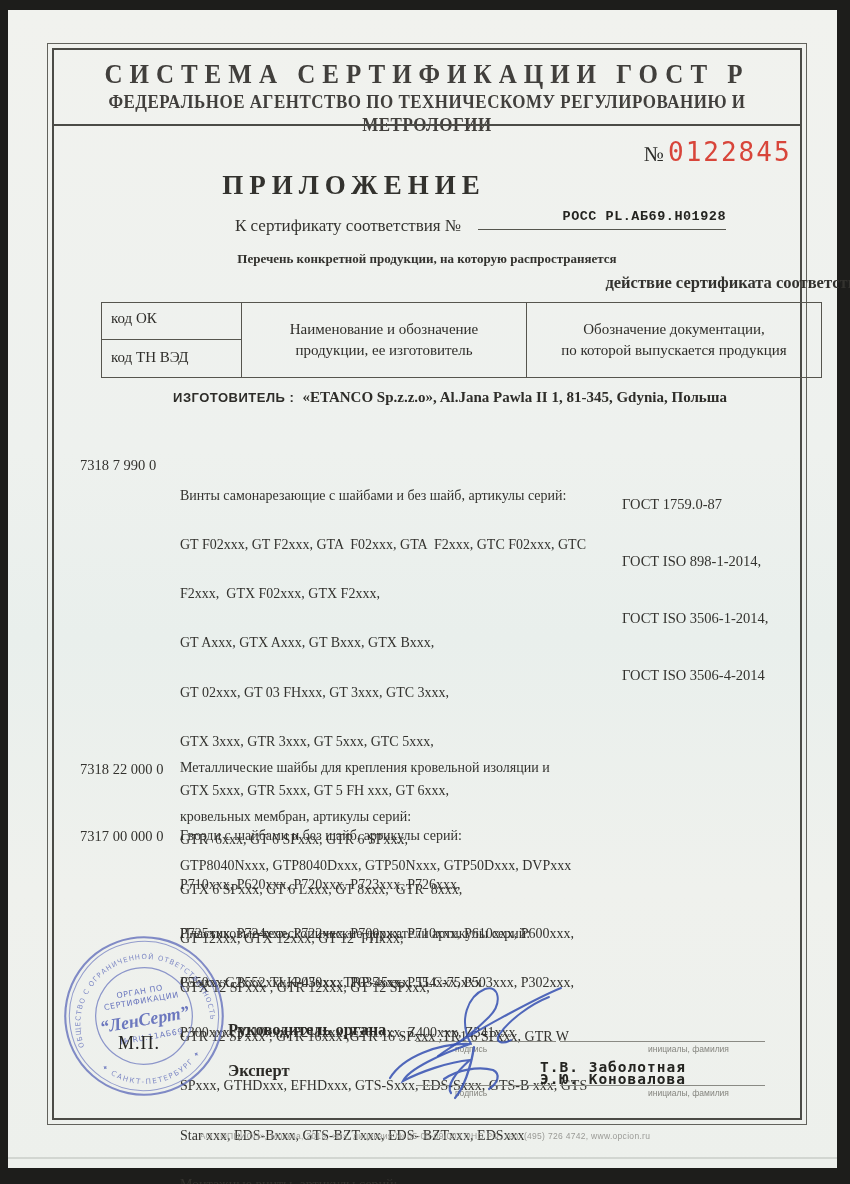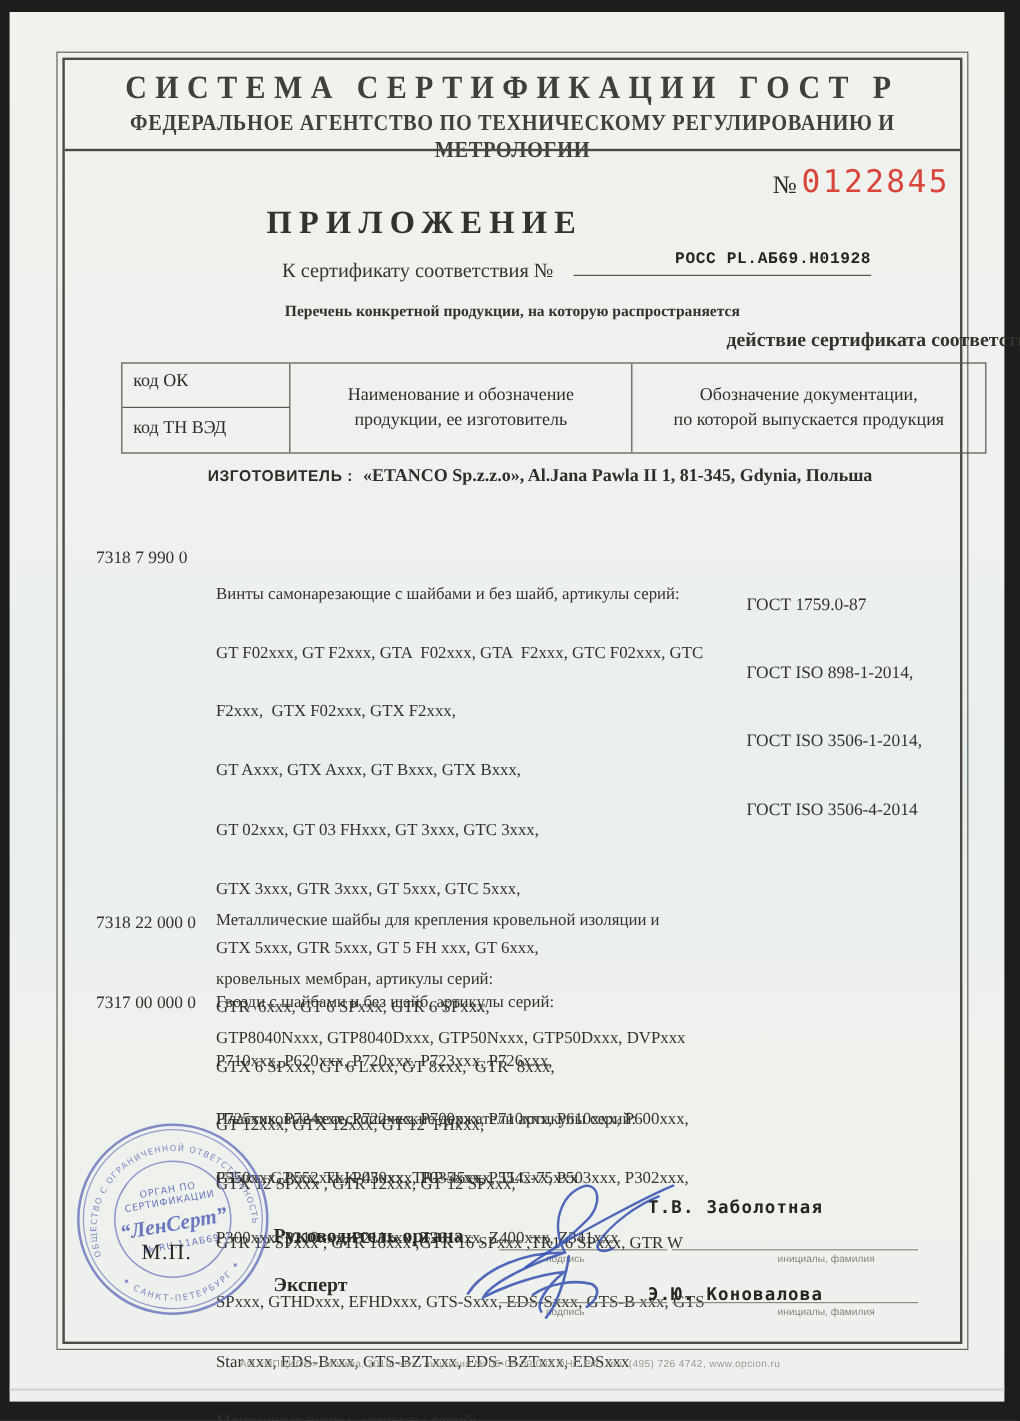--- a/index.html
+++ b/index.html
@@ -162,21 +162,21 @@
     </svg>
   </div>
   <div class="mp">М.П.</div>
 
   <div class="role1">Руководитель органа</div>
   <div class="role2">Эксперт</div>
 
   <div class="sigline" style="left:416px;top:1041px;width:140px;"></div>
   <div class="cap" style="left:455px;top:1044px;">подпись</div>
   <div class="sigline" style="left:560px;top:1041px;width:205px;"></div>
-  <div class="sname" style="left:540px;top:999px;">Т.В. Заболотная</div>
+  <div class="sname" style="left:540px;top:1059px;">Т.В. Заболотная</div>
   <div class="cap" style="left:648px;top:1044px;">инициалы, фамилия</div>
 
   <div class="sigline" style="left:416px;top:1085px;width:140px;"></div>
   <div class="cap" style="left:455px;top:1088px;">подпись</div>
   <div class="sigline" style="left:560px;top:1085px;width:205px;"></div>
   <div class="sname" style="left:540px;top:1071px;">Э.Ю. Коновалова</div>
   <div class="cap" style="left:648px;top:1088px;">инициалы, фамилия</div>
 
   <svg class="sig-overlay" viewBox="0 0 850 1184">
     <g fill="none" stroke="#3550b2" stroke-width="2" stroke-linecap="round" opacity=".85">

